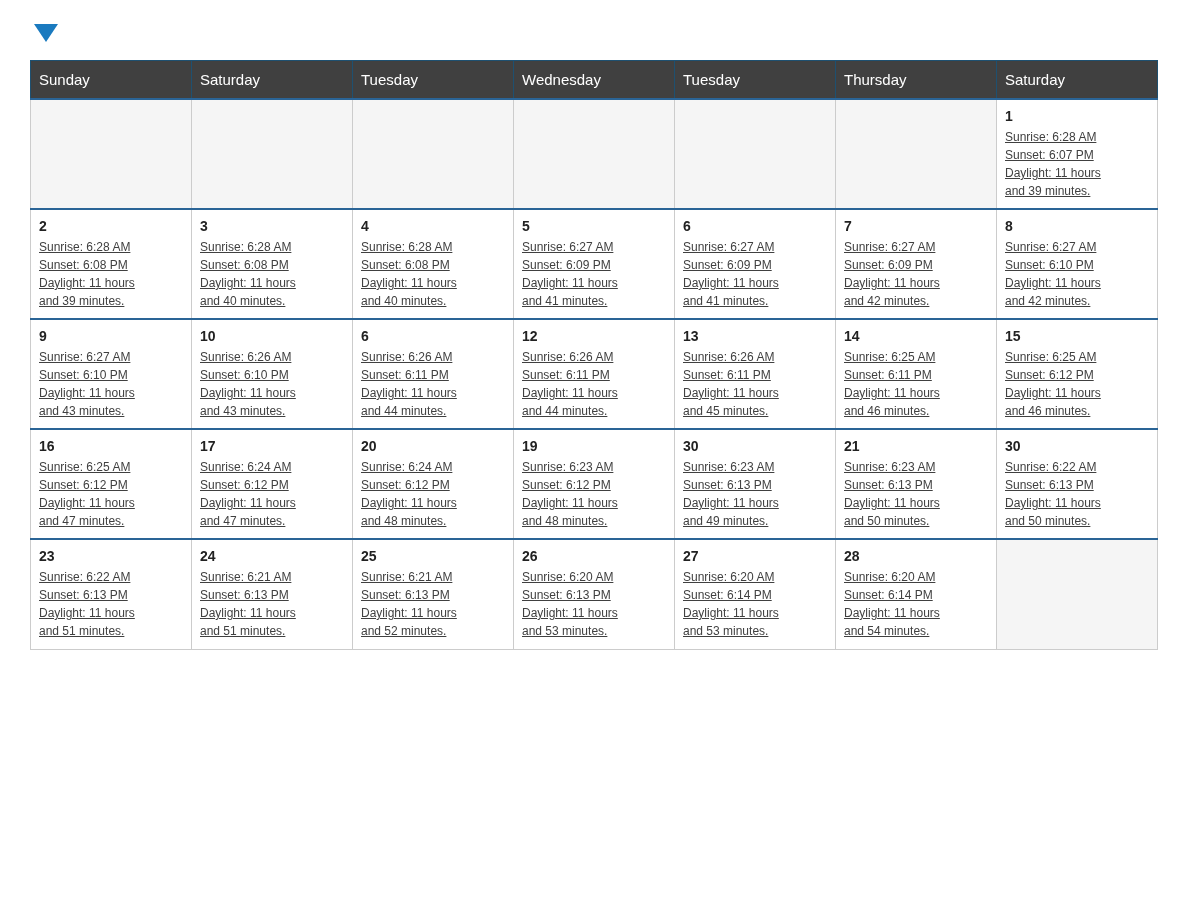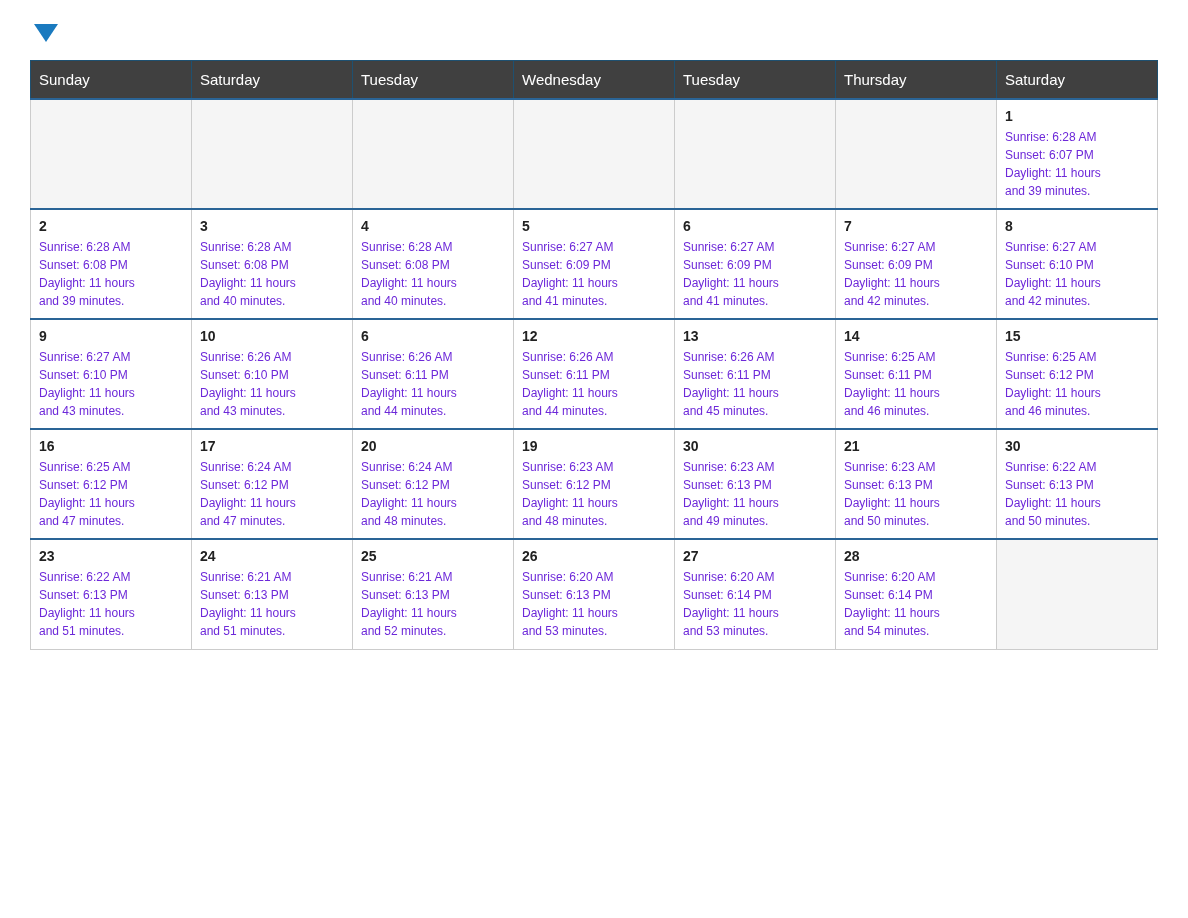--- a/index.html
+++ b/index.html
@@ -88,22 +88,23 @@
       background: #f5f5f5;
     }
     .day-number {
       font-size: 14px;
       font-weight: bold;
       color: #222;
       margin-bottom: 4px;
     }
     .day-info {
       font-size: 12px;
-      color: #6d28d9;
+      color: #404040;
       line-height: 1.5;
+      text-decoration: underline;
     }
     tr.week-row td {
       border-top: 2px solid #2a6496;
     }
   </style>
 </head>
 <body>
 
 <div class="header">
   <div class="logo">

